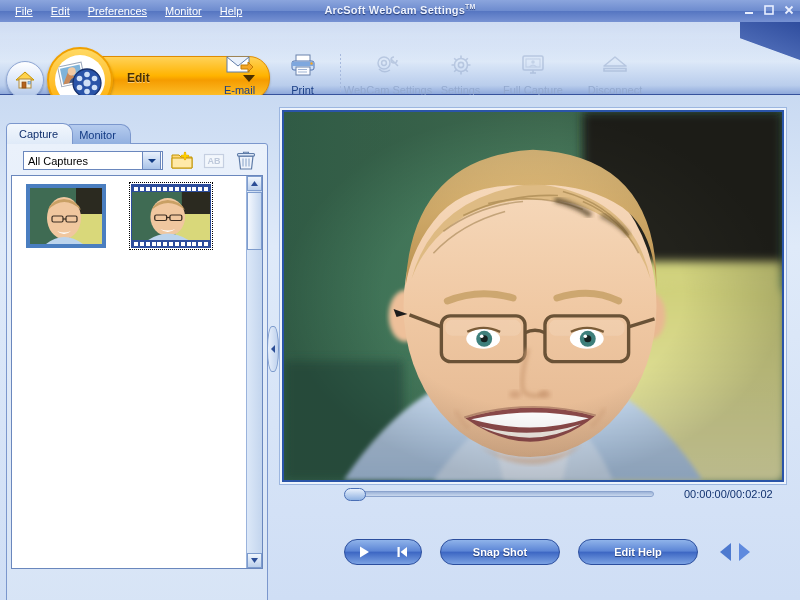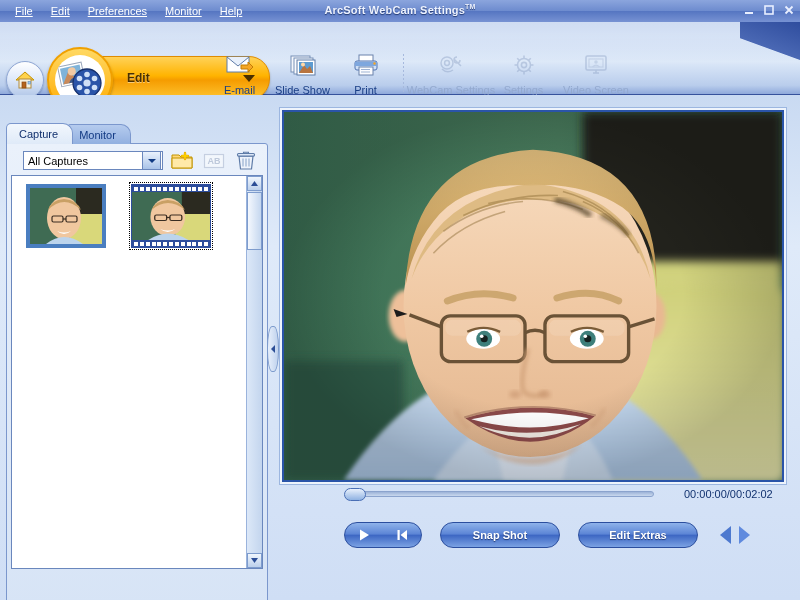--- a/index.html
+++ b/index.html
@@ -149,21 +149,21 @@
   
   .timeline{position:absolute;left:279px;top:385px;width:508px;height:28px;display:flex;align-items:center;}
   .slider{position:relative;width:310px;height:16px;margin-left:65px;display:flex;align-items:center;cursor:pointer;}
   .slider .track{position:absolute;left:8px;right:0;height:6px;border-radius:3px;
     background:linear-gradient(180deg,#9db3d8,#c9d8ee);border:1px solid #8ba3cd;box-sizing:border-box;}
   .slider .knob{position:absolute;left:0;width:22px;height:13px;border-radius:7px;
     background:linear-gradient(180deg,#e8f0fc,#8fb2e2);border:1px solid #4a6fb5;box-sizing:border-box;}
   .timecode{margin-left:30px;font-size:11px;color:#12326f;}
 
   
-  .transport{position:absolute;left:279px;top:418px;width:508px;height:44px;display:flex;align-items:center;}
+  .transport{position:absolute;left:279px;top:435px;width:508px;height:44px;display:flex;align-items:center;}
   .btn-blue{height:26px;border-radius:13px;border:1px solid #2b4e9e;box-sizing:border-box;
     background:linear-gradient(180deg,#8fb3ea 0%,#5d86d6 45%,#3e68c4 52%,#7ba2e3 100%);
     color:#fff;font-size:11px;font-weight:bold;text-shadow:0 1px 1px rgba(10,30,80,.7);
     display:flex;align-items:center;justify-content:center;cursor:pointer;}
   .playgroup{margin-left:65px;width:78px;display:flex;}
   .playgroup .half{flex:1;display:flex;align-items:center;justify-content:center;}
   .playgroup .divider{width:1px;background:#2b4e9e;}
   .btn-snap{margin-left:18px;width:120px;}
   .btn-edit{margin-left:18px;width:120px;}
   .navarrows{margin-left:22px;display:flex;gap:8px;align-items:center;}
@@ -251,33 +251,20 @@
         <div class="ic">
           <svg width="30" height="26" viewBox="0 0 30 26">
             <rect x="2" y="5" width="22" height="15" fill="#ffffff" stroke="#5f7ca8" stroke-width="1"></rect>
             <path d="M2 5 L13 14 L24 5" fill="#e8f0fb" stroke="#5f7ca8" stroke-width="1"></path>
             <path d="M16 13 h7 v-3 l5 5 l-5 5 v-3 h-7 z" fill="#f5a623" stroke="#c27d05" stroke-width="1"></path>
           </svg>
         </div>
         <div class="lb">E-mail</div>
       </div>
 
-      <div class="tool">
-        <div class="ic">
-          <svg width="30" height="26" viewBox="0 0 30 26">
-            <rect x="3" y="4" width="19" height="16" fill="#f4f7fc" stroke="#778fb5" stroke-width="1"></rect>
-            <rect x="6" y="6" width="19" height="16" fill="#fbfcff" stroke="#778fb5" stroke-width="1"></rect>
-            <rect x="9" y="8" width="18" height="15" fill="#ffffff" stroke="#5f7ca8" stroke-width="1"></rect>
-            <rect x="11" y="10" width="14" height="11" fill="#5d9bd0"></rect>
-            <path d="M11 21 L16 13 L19 17 L22 14 L25 21 Z" fill="#b8743f"></path>
-            <circle cx="15" cy="12.5" r="2" fill="#ffd9a8"></circle>
-          </svg>
-        </div>
-        <div class="lb">Slide Show</div>
-      </div>
 
       <div class="tool">
         <div class="ic">
           <svg width="30" height="26" viewBox="0 0 30 26">
             <rect x="8" y="3" width="14" height="7" fill="#ffffff" stroke="#6a82ab" stroke-width="1"></rect>
             <rect x="4" y="9" width="22" height="9" rx="2" fill="#cfe0f7" stroke="#5073b0" stroke-width="1"></rect>
             <rect x="4" y="10" width="22" height="4" fill="#7ea7de"></rect>
             <rect x="8" y="15" width="14" height="8" fill="#fbfcff" stroke="#6a82ab" stroke-width="1"></rect>
             <rect x="10" y="17" width="9" height="1" fill="#9fb3d4"></rect>
             <rect x="10" y="19.5" width="9" height="1" fill="#9fb3d4"></rect>
@@ -319,23 +306,32 @@
       <div class="tool wide disabled">
         <div class="ic">
           <svg width="30" height="26" viewBox="0 0 30 26">
             <rect x="5" y="4" width="20" height="14" rx="1.5" fill="none" stroke="#8fa3c6" stroke-width="1.6"></rect>
             <rect x="8" y="7" width="14" height="8" fill="none" stroke="#a8b9d6" stroke-width="1.2"></rect>
             <circle cx="15" cy="10" r="1.8" fill="#a8b9d6"></circle>
             <path d="M11.5 15 q3.5 -3.5 7 0" fill="none" stroke="#a8b9d6" stroke-width="1.2"></path>
             <path d="M12 21 h6 M15 18 v3" stroke="#8fa3c6" stroke-width="1.6"></path>
           </svg>
         </div>
-        <div class="lb">Video Screen</div>
-      </div>
-
+        <div class="lb">Full Capture</div>
+      </div>
+
+      <div class="tool wide disabled">
+        <div class="ic">
+          <svg width="30" height="26" viewBox="0 0 30 26">
+            <path d="M15 5 L26 14 H4 Z" fill="none" stroke="#8fa3c6" stroke-width="1.6" stroke-linejoin="round"></path>
+            <path d="M4 16.5 H26 V19 H4 Z" fill="none" stroke="#8fa3c6" stroke-width="1.6"></path>
+          </svg>
+        </div>
+        <div class="lb">Disconnect</div>
+      </div>
 
     </div>
   </div>
 
   <div class="content">
 
     <div class="leftpanel">
       <div class="tabs">
         <div class="tab active">
             <span>Capture</span>
@@ -610,21 +606,21 @@
           <svg width="14" height="14" viewBox="0 0 14 14">
             <rect x="2.5" y="2" width="2.2" height="10" fill="#ffffff"></rect>
             <polygon points="12,2 12,12 5.5,7" fill="#ffffff"></polygon>
           </svg>
         </div>
       </div>
       <div class="btn-blue btn-snap">
           <span>Snap Shot</span>
         </div>
       <div class="btn-blue btn-edit">
-          <span>Edit Extras</span>
+          <span>Edit Help</span>
         </div>
       <div class="navarrows">
         <div class="navarrow left"></div>
         <div class="navarrow right"></div>
       </div>
     </div>
 
   </div>
 </div>
 

